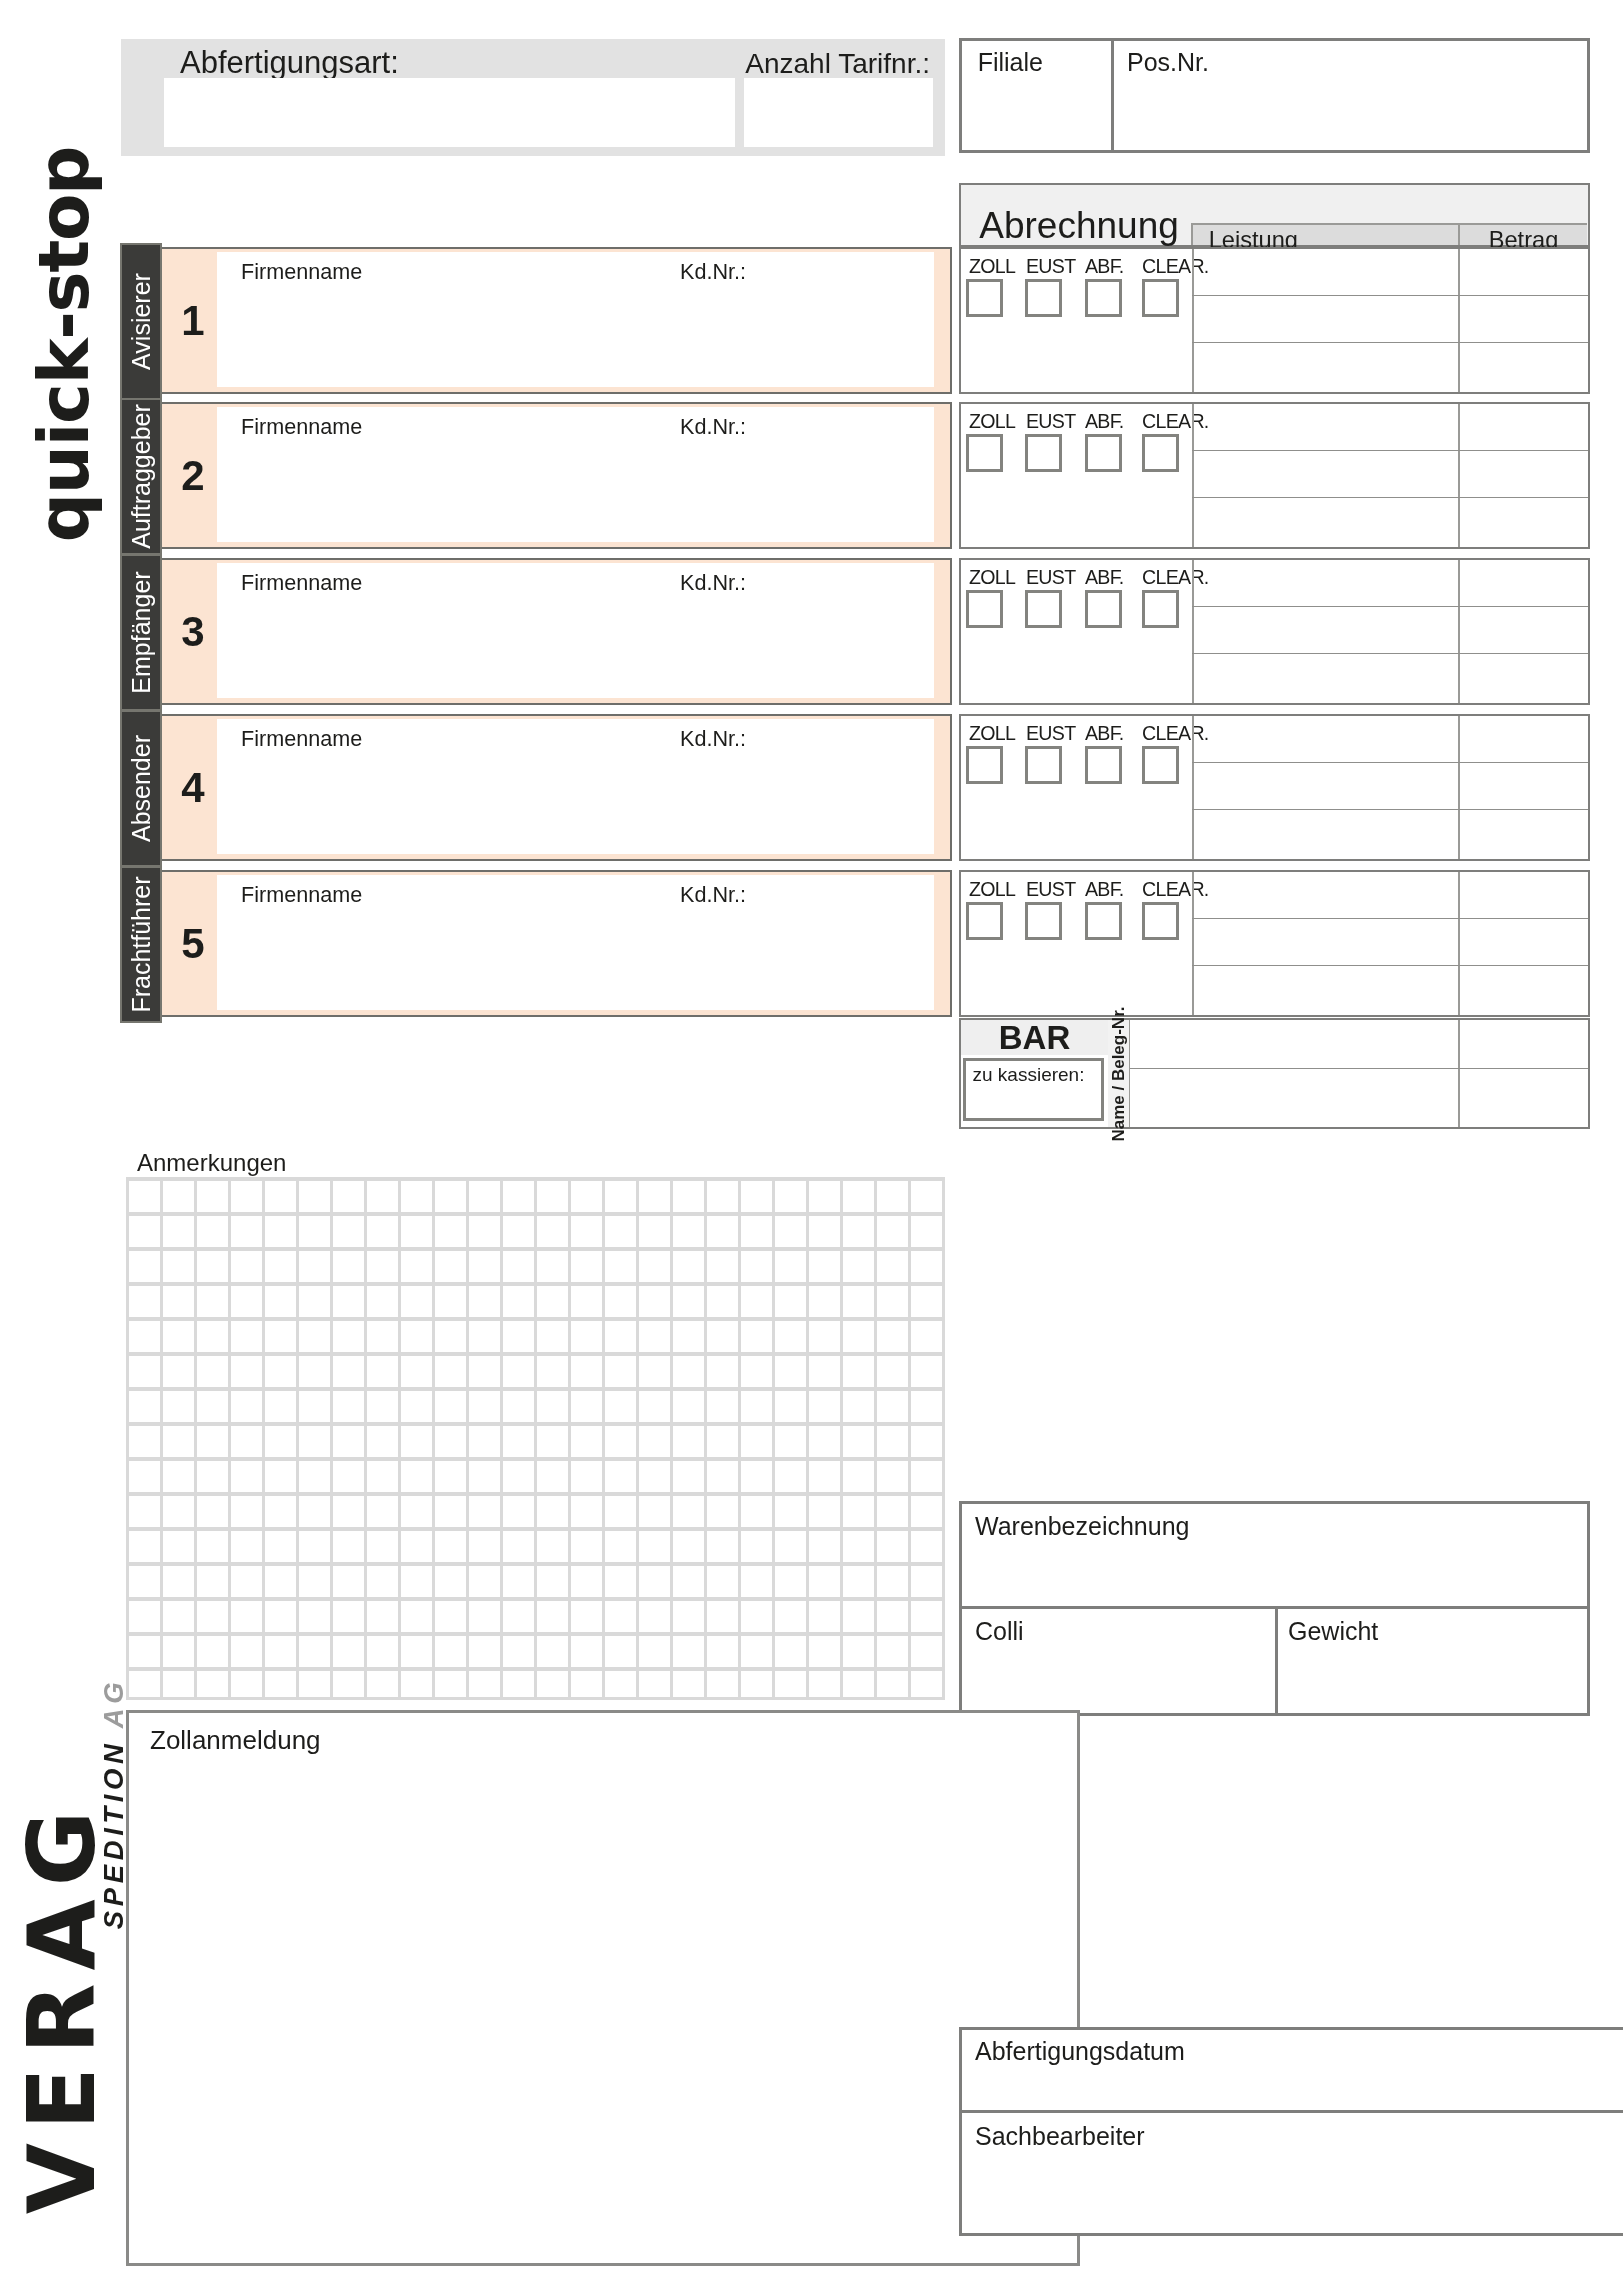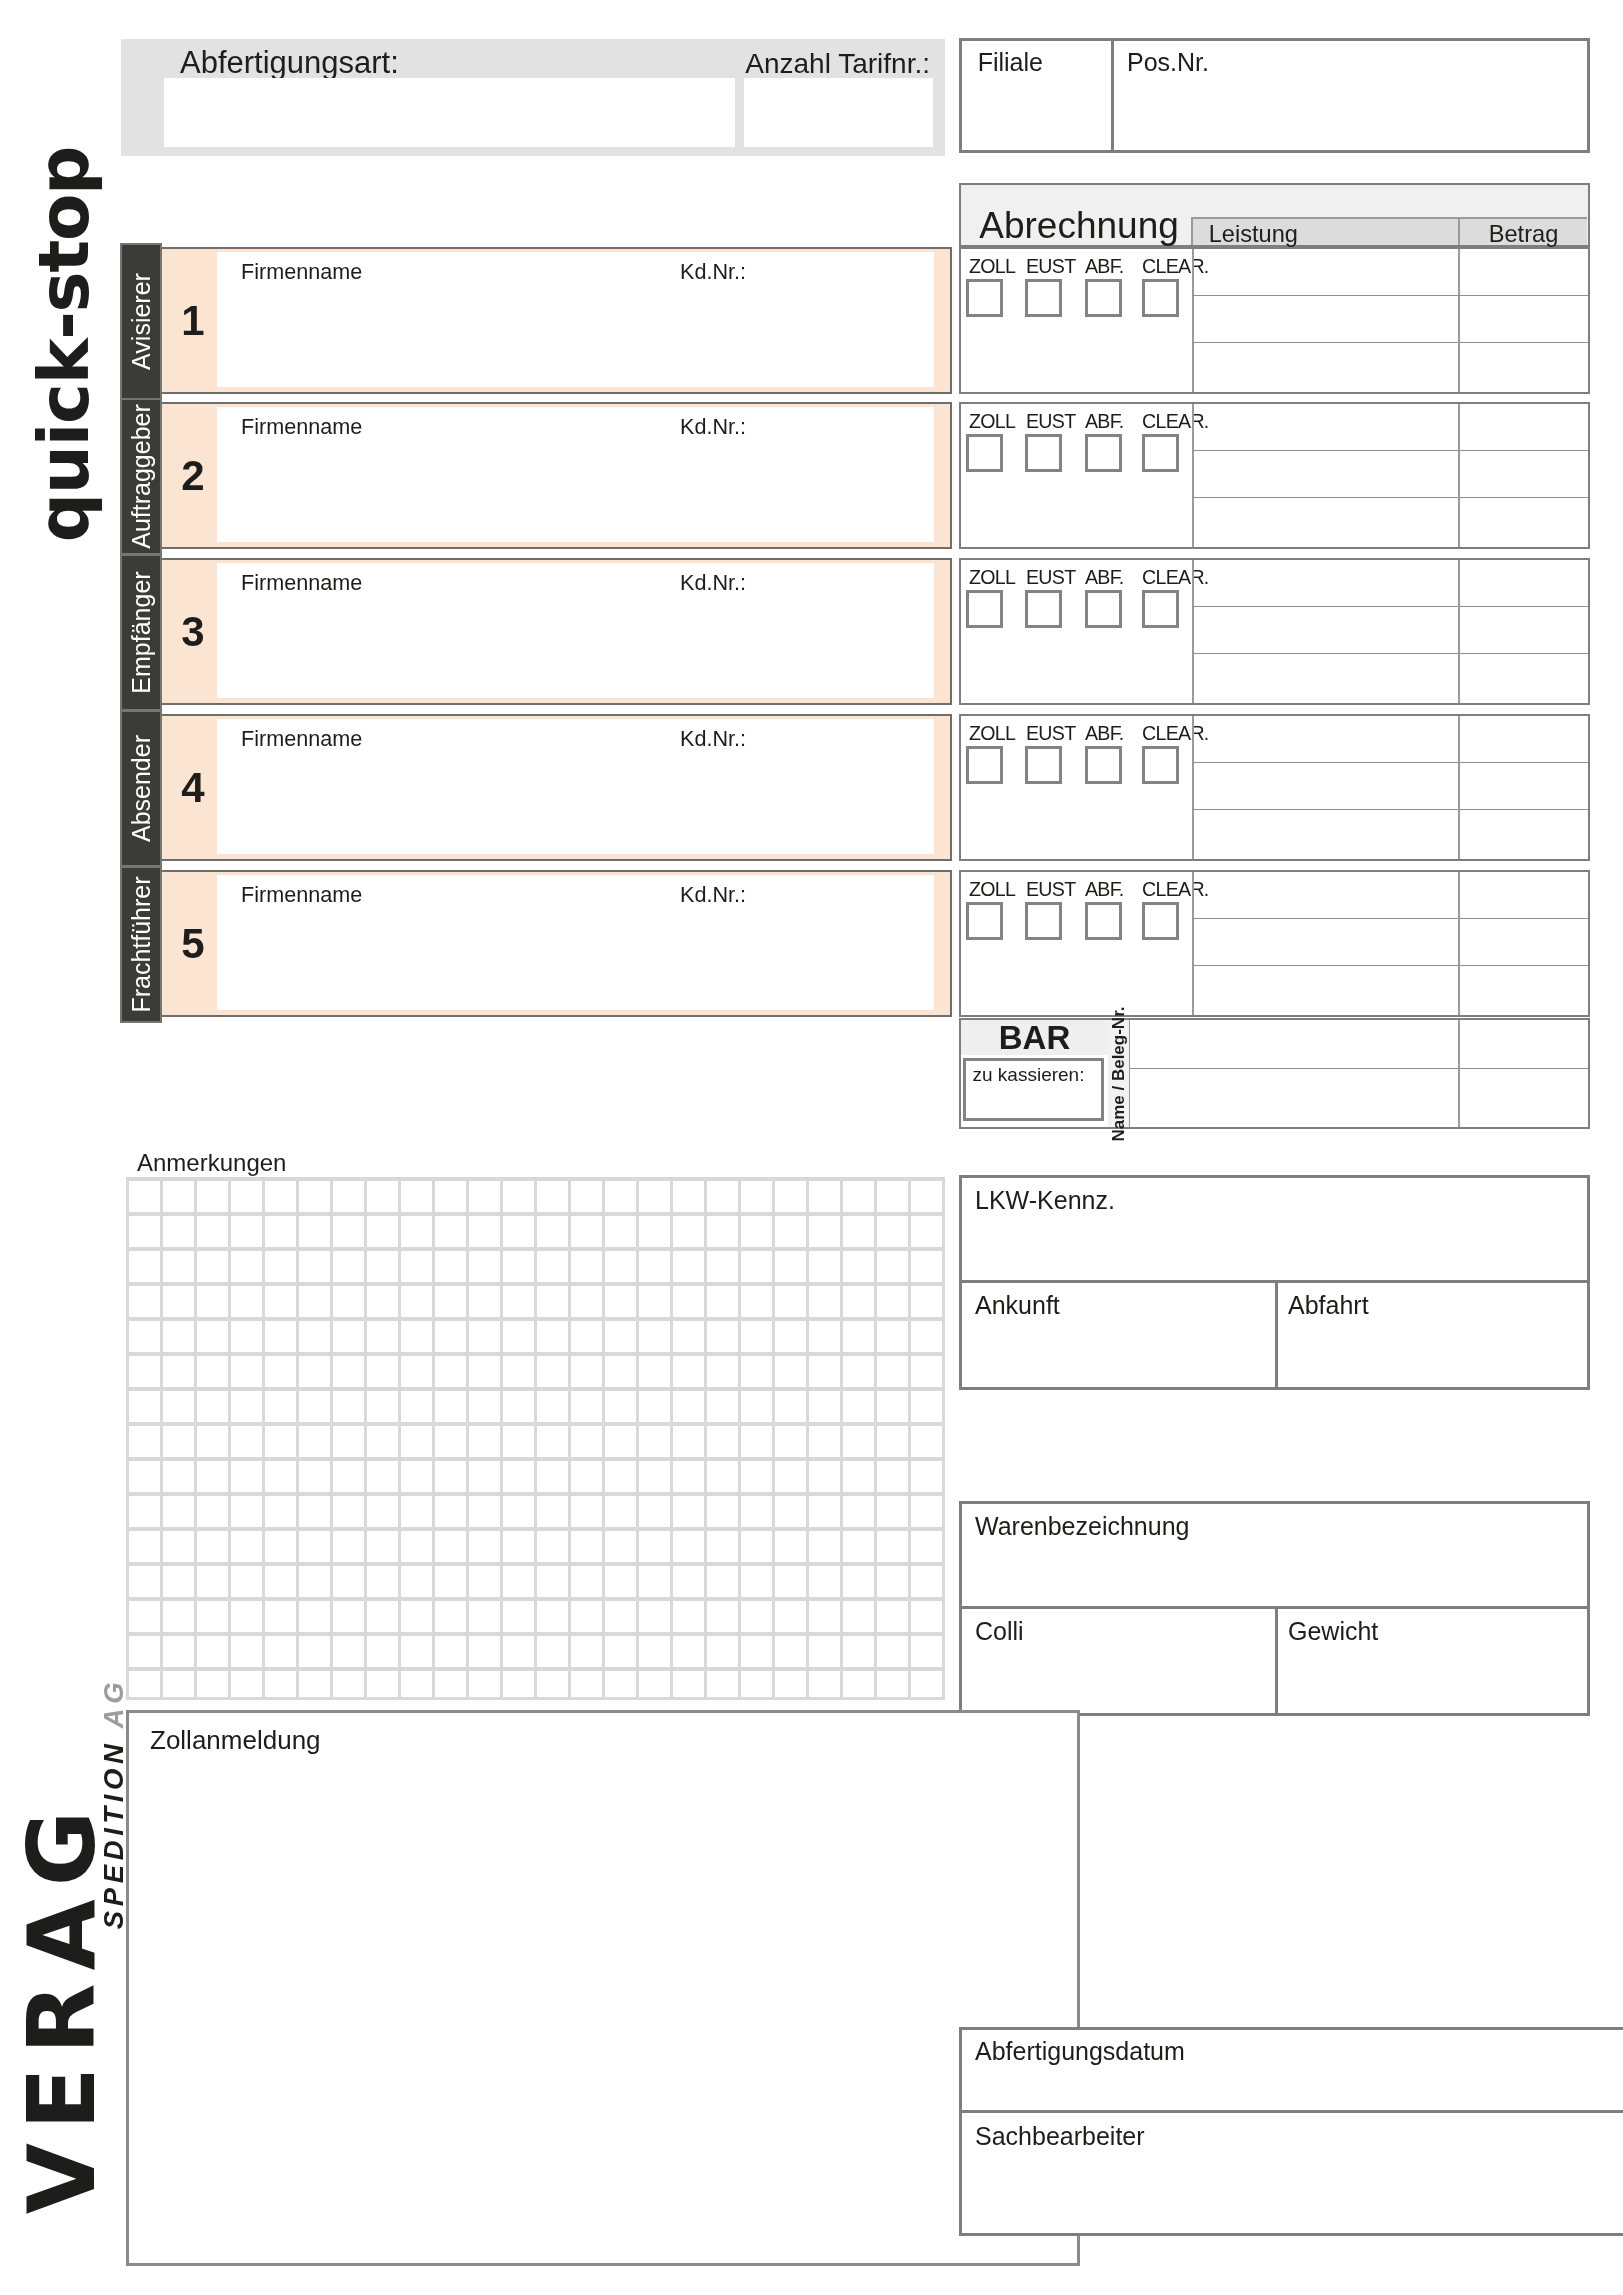--- a/index.html
+++ b/index.html
@@ -22,21 +22,21 @@
   #top-header{left:121px;top:39px;width:824px;height:117px;background:#e2e2e2;}
   #top-header .input{position:absolute;background:#fff;}
   
   .frame{position:absolute;background:#fff;border:3.9px solid #7e7e7c;box-sizing:border-box;}
   .vdiv{position:absolute;background:#7e7e7c;}
   .hdiv{position:absolute;background:#7e7e7c;}
 
   
   #abr-header{left:959px;top:183px;width:631px;height:64px;background:#f0f0f0;
      border:2.6px solid #7e7e7c;box-sizing:border-box;}
-  .hdr-cell{position:absolute;bottom:0;height:28px;background:#dcdcdc;
+  .hdr-cell{position:absolute;bottom:0;height:22px;background:#dcdcdc;
      border-top:2px solid #9a9a97;border-left:2px solid #9a9a97;box-sizing:border-box;
      font-size:23.6px;line-height:31px;}
   .abr-section{position:absolute;left:959px;width:631px;height:147px;background:#fff;
      border:2.6px solid #7e7e7c;box-sizing:border-box;}
   .cb-lbl{position:absolute;top:6px;font-size:19.6px;letter-spacing:-0.7px;}
   .cb{position:absolute;top:30px;width:37px;height:38px;border:3.9px solid #83837f;
       background:#fff;box-sizing:border-box;}
   .vl{position:absolute;top:0;bottom:0;width:2px;background:#9a9a97;}
   .hl{position:absolute;left:231px;right:0;height:1.3px;background:#8f8f8c;}
   .col-fill{position:absolute;top:0;bottom:0;}
@@ -258,30 +258,20 @@
     </div>
     <div class="vl" style="left:497px;"></div>
     <div class="hl" style="left:169px;top:48px;"></div>
     <div class="col-fill" style="left:170px;width:327px;"></div>
     <div class="col-fill" style="left:499px;right:0;"></div>
   </div>
 
   <span class="lbl" style="left:137px;top:1149px;font-size:24px;">Anmerkungen</span>
   <div id="anm-grid" class="abs"></div>
 
-  <div class="frame" style="left:959px;top:1175px;width:631px;height:215px;border-width:3.3px;">
-    <span class="lbl big-label" style="left:13px;top:7.9px;">LKW-Kennz.</span>
-    <div class="hdiv" style="left:0;right:0;top:102px;height:3.3px;"></div>
-    <div class="vdiv" style="left:313px;top:105px;bottom:0;width:2.6px;"></div>
-    <span class="lbl big-label" style="left:13px;top:113px;">Ankunft</span>
-    <span class="lbl big-label" style="left:326px;top:113px;">Abfahrt</span>
-    <div class="fill" style="left:0;top:36px;right:0;height:65px;"></div>
-    <div class="fill" style="left:0;top:143px;width:313px;bottom:0;"></div>
-    <div class="fill" style="left:315px;top:143px;right:0;bottom:0;"></div>
-  </div>
 
   <div class="frame" style="left:959px;top:1501px;width:631px;height:215px;border-width:3.3px;">
     <span class="lbl big-label" style="left:13px;top:7.9px;">Warenbezeichnung</span>
     <div class="hdiv" style="left:0;right:0;top:102px;height:3.3px;"></div>
     <div class="vdiv" style="left:313px;top:105px;bottom:0;width:2.6px;"></div>
     <span class="lbl big-label" style="left:13px;top:113px;">Colli</span>
     <span class="lbl big-label" style="left:326px;top:113px;">Gewicht</span>
     <div class="fill" style="left:0;top:36px;right:0;height:65px;"></div>
     <div class="fill" style="left:0;top:143px;width:313px;bottom:0;"></div>
     <div class="fill" style="left:315px;top:143px;right:0;bottom:0;"></div>

